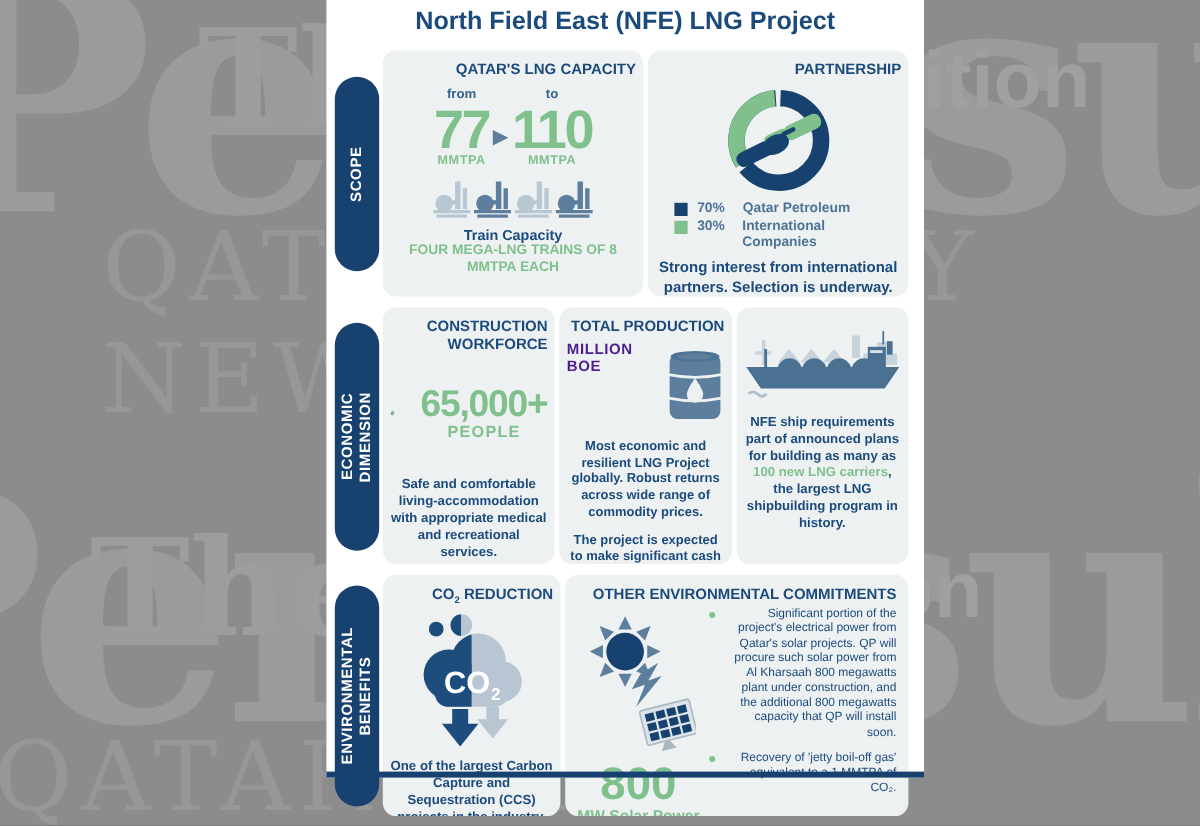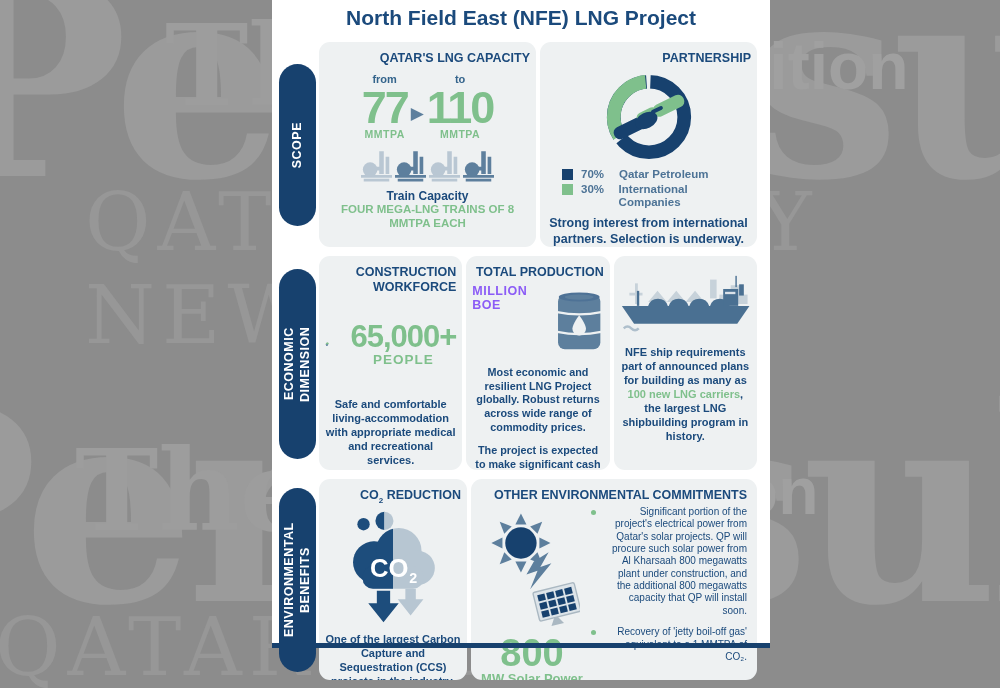--- a/index.html
+++ b/index.html
@@ -71,21 +71,21 @@
 
   
   .wf-row { display:flex; align-items:center; justify-content:center; gap:21px; margin-top:18px; }
   .wf-num { color:#7fc08c; font-size:31px; font-weight:bold; line-height:1; letter-spacing:-1px; text-align:center; }
   .wf-unit { color:#7fc08c; font-size:13.5px; font-weight:bold; text-align:center; letter-spacing:1px; }
   .wf-body { margin-top:22px; }
 
   
   .prod-row { display:flex; justify-content:center; align-items:flex-start; gap:10px; margin-top:4px; }
   .prod-num { color:#7fc08c; font-size:44px; font-weight:bold; line-height:1; margin-top:10px; }
-  .prod-unit { color:#8b5cf6; font-size:12.5px; font-weight:bold; letter-spacing:.5px; }
+  .prod-unit { color:#4c1d95; font-size:12.5px; font-weight:bold; letter-spacing:.5px; }
   .prod-body { margin-top:6px; font-size:10.8px; }
   .prod-body2 { margin-top:9px; font-size:10.8px; }
 
   
   .ship-wrap { display:flex; justify-content:center; margin-top:8px; }
   .ship-body { font-size:11px; margin-top:10px; }
   .hl-green { color:#7fc08c; }
 
   
   .co2-wrap { display:flex; justify-content:center; margin-top:4px; }

